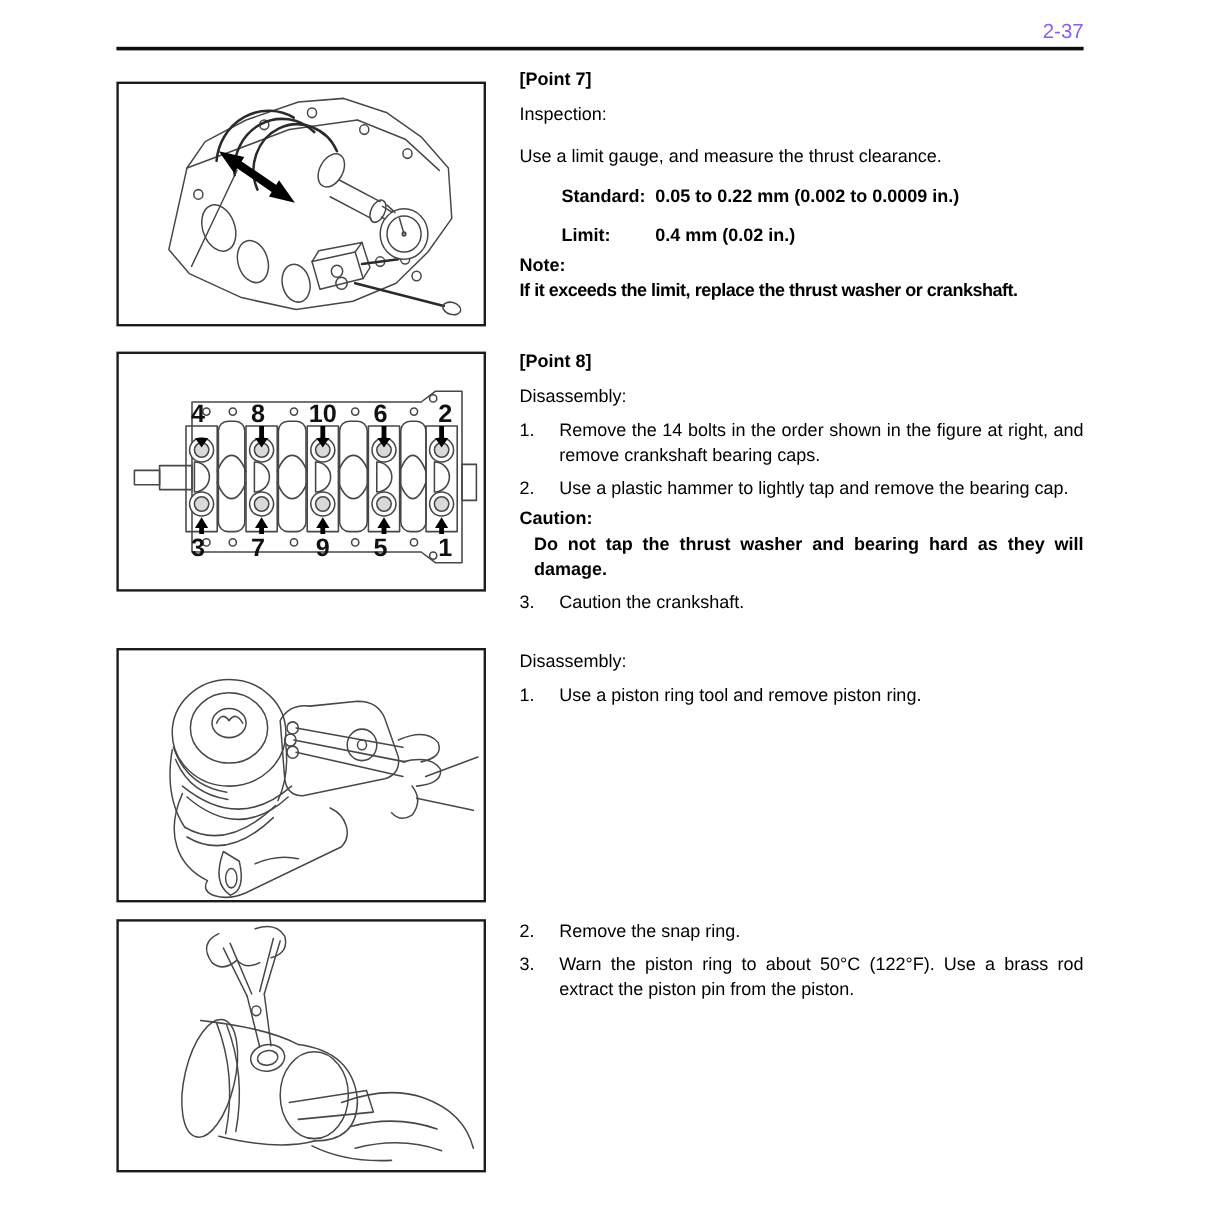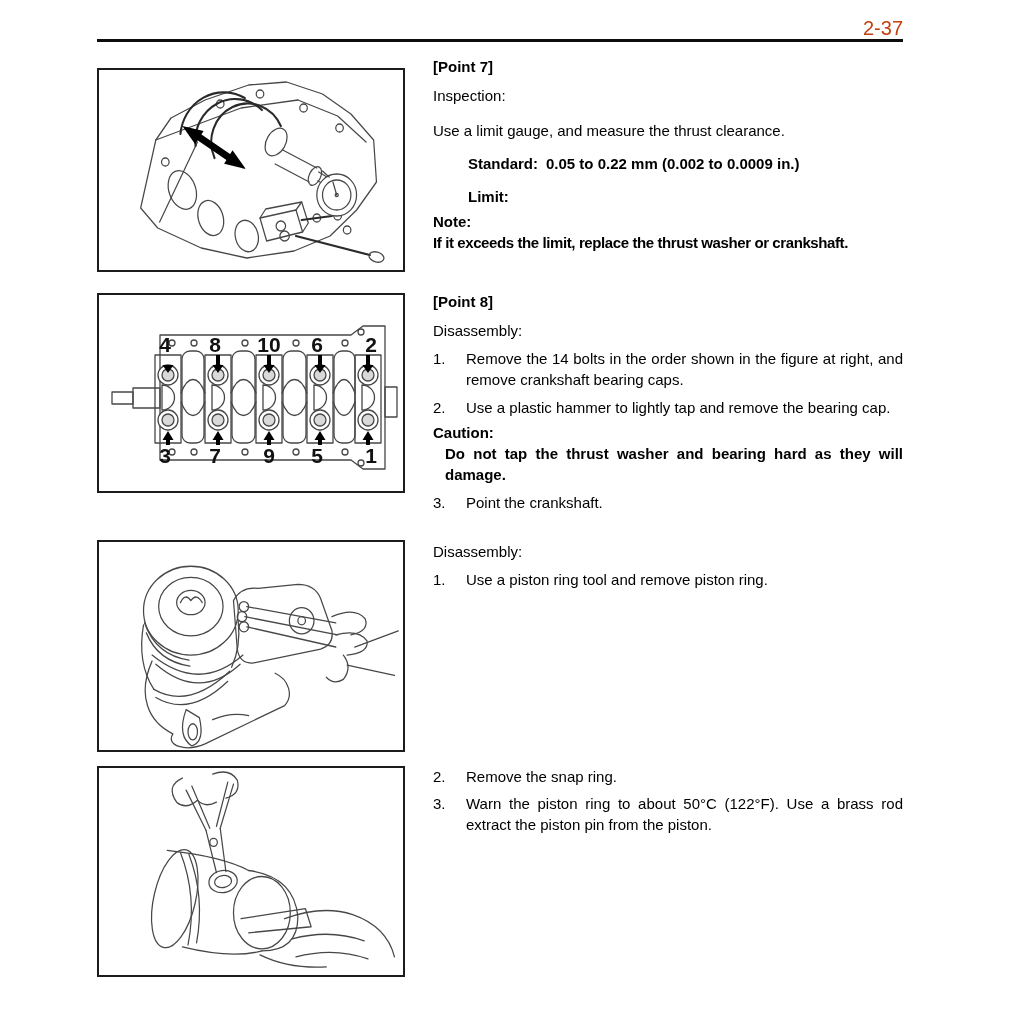--- a/index.html
+++ b/index.html
@@ -6,21 +6,21 @@
   body {
     width:1024px; height:1024px;
     background:#ffffff;
     font-family:"Liberation Sans", sans-serif;
     color:#000;
     position:relative;
     overflow:hidden;
   }
   .page-number {
     position:absolute; top:17px; left:800px; width:103px;
-    text-align:right; font-size:20px; color:#c2410c;
+    text-align:right; font-size:17px; color:#8b5cf6;
   }
   .header-rule {
     position:absolute; top:39px; left:97px; width:806px; height:3px;
     background:#0d0d0d;
   }
   .fig-box {
     position:absolute; left:97px; width:304px;
     border:2px solid #1c1c1c; background:#fff;
   }
   .fig-box svg { display:block; width:100%; height:100%; }
@@ -275,41 +275,42 @@
 <div class="sec" style="top:56px;">
   <p class="h">[Point 7]</p>
   <p class="sub">Inspection:</p>
   <p class="para">Use a limit gauge, and measure the thrust clearance.</p>
   <div class="spec">
     <span class="spec-label">Standard:</span>
     <span class="spec-value">0.05 to 0.22 mm (0.002 to 0.0009 in.)</span>
   </div>
   <div class="spec" style="margin-bottom:4px;">
     <span class="spec-label">Limit:</span>
+    <span class="spec-value">0.4 mm (0.02 in.)</span>
   </div>
   <p class="bold-label">Note:</p>
   <p class="note-text">If it exceeds the limit, replace the thrust washer or crankshaft.</p>
 </div>
 
 <div class="sec" style="top:291px;">
   <p class="h">[Point 8]</p>
   <p class="sub" style="margin-bottom:7px;">Disassembly:</p>
   <div class="step">
     <span class="step-num">1.</span>
     <span class="step-text">Remove the 14 bolts in the order shown in the figure at right, and remove crankshaft bearing caps.</span>
   </div>
   <div class="step mb4">
     <span class="step-num">2.</span>
     <span class="step-text">Use a plastic hammer to lightly tap and remove the bearing cap.</span>
   </div>
   <p class="bold-label">Caution:</p>
   <p class="caution-text">Do not tap the thrust washer and bearing hard as they will damage.</p>
   <div class="step">
     <span class="step-num">3.</span>
-    <span class="step-text">Point the crankshaft.</span>
+    <span class="step-text">Caution the crankshaft.</span>
   </div>
 </div>
 
 <div class="sec" style="top:541px;">
   <p class="sub" style="margin-bottom:7px;">Disassembly:</p>
   <div class="step">
     <span class="step-num">1.</span>
     <span class="step-text">Use a piston ring tool and remove piston ring.</span>
   </div>
 </div>

